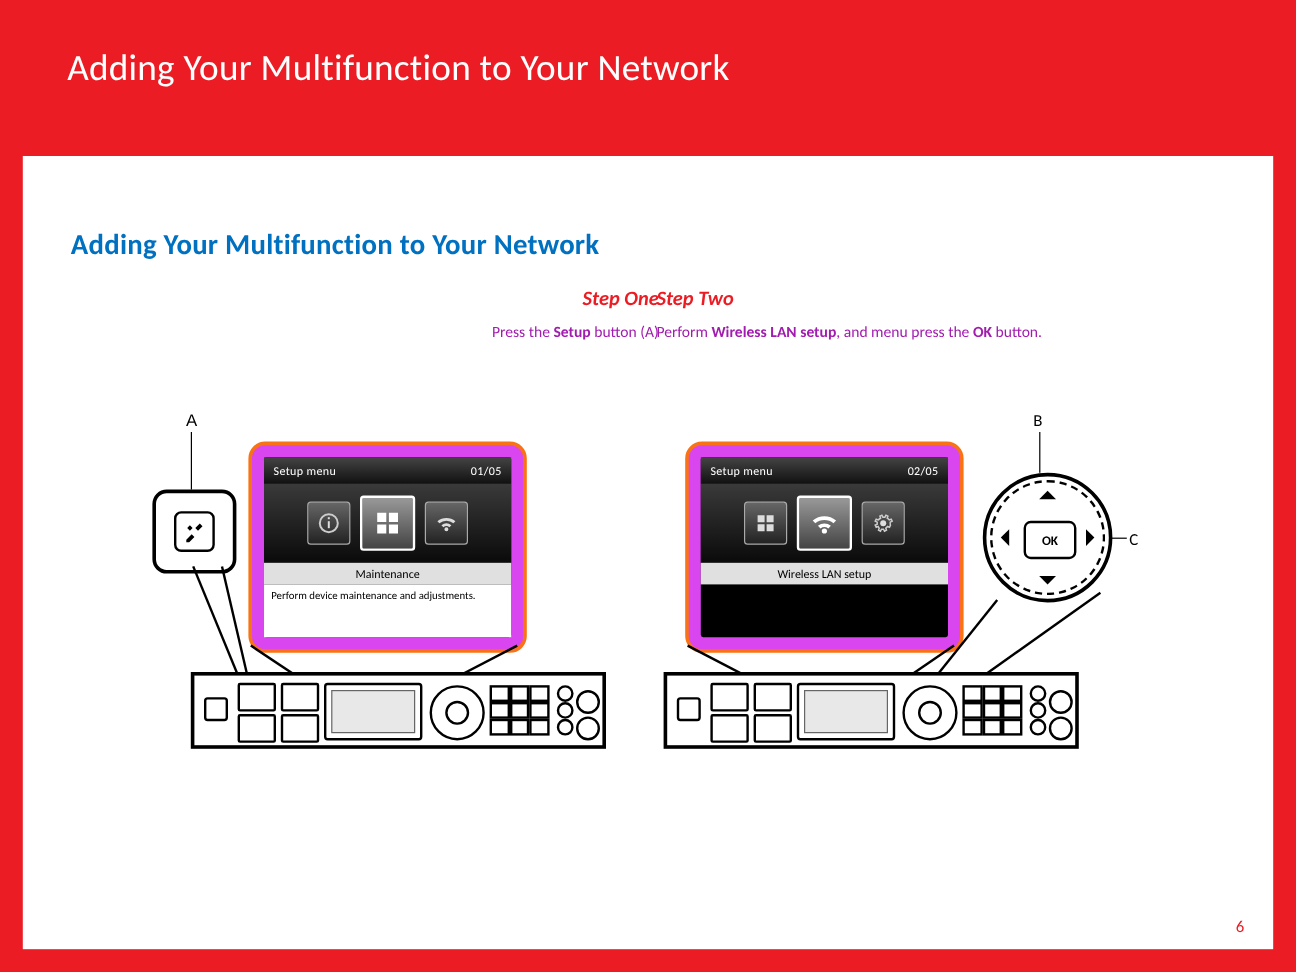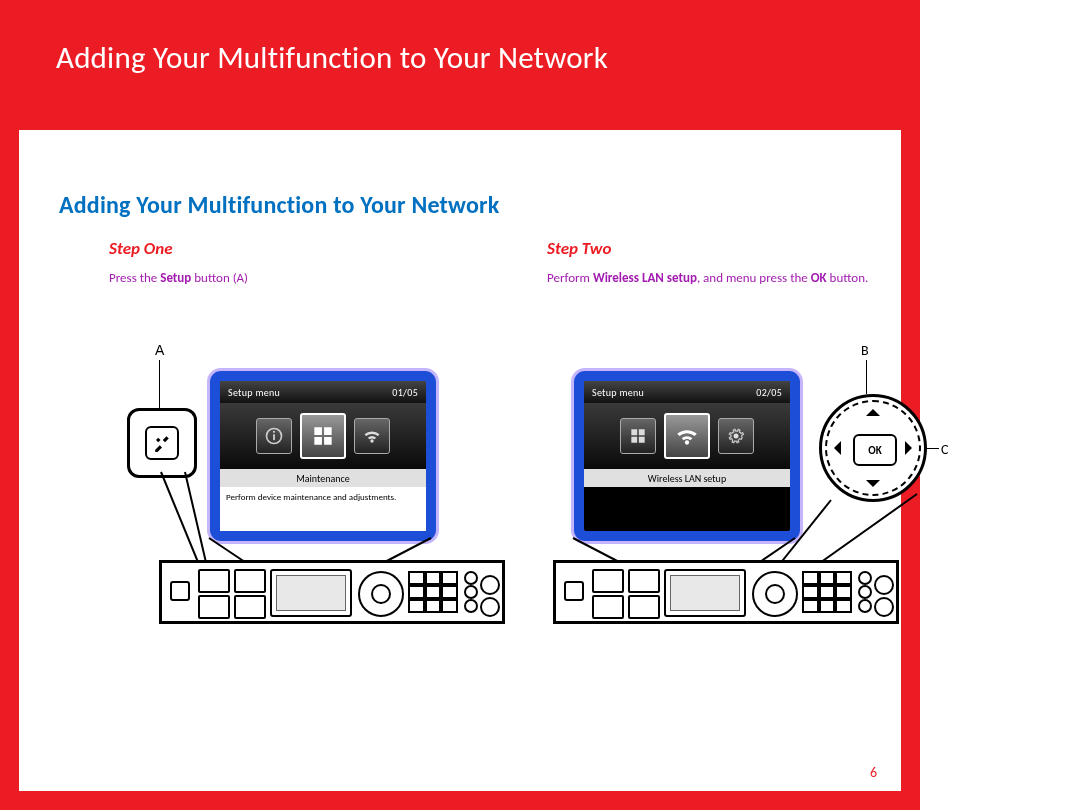--- a/index.html
+++ b/index.html
@@ -1,22 +1,22 @@
 <!DOCTYPE html>
 <html><head>
 <meta charset="utf-8">
 <style>
   html,body{margin:0;padding:0;font-family:"Segoe UI",Calibri,Arial,sans-serif;background:#fff;}
-  .page{width:920px;height:810px;position:relative;background:#EC1C24;box-sizing:border-box;}
+  .page{width:1080px;height:810px;position:relative;background:#EC1C24;box-sizing:border-box;}
   .header{position:absolute;left:0;top:0;width:100%;height:130px;background:#EC1C24;}
   .header-title{color:#fff;font-size:31px;font-weight:400;position:absolute;left:56px;top:38px;letter-spacing:.2px;}
   .sheet{position:absolute;left:19px;top:130px;right:19px;bottom:19px;background:#fff;box-sizing:border-box;}
   .subheading{color:#0070C0;font-size:24px;font-weight:bold;position:absolute;left:40px;top:60px;letter-spacing:.2px;}
   .step{position:absolute;top:108px;width:440px;}
-  .step.one{left:90px;}
+  .step.one{left:90px;text-align:right;}
   .step.two{left:528px;}
   .step-title{color:#EC1C24;font-weight:bold;font-style:italic;font-size:17px;margin-bottom:10px;}
   .step-body{font-size:13px;color:#a21caf;line-height:1.35;}
   .step-body b{font-weight:bold;}
 
   .illus{position:absolute;top:238px;}
   .illus.one{left:128px;}
   .illus.two{left:544px;}
 
   
@@ -33,21 +33,21 @@
   .panel .col .d{width:10px;height:10px;border:2px solid #000;border-radius:50%;}
   .panel .bigcirc{position:absolute;left:318px;top:12px;width:16px;height:16px;border:2px solid #000;border-radius:50%;}
   .panel .bigcirc2{position:absolute;left:318px;top:34px;width:16px;height:16px;border:2px solid #000;border-radius:50%;}
   .panel .grp{position:absolute;left:36px;top:6px;width:66px;height:46px;}
   .panel .grp .r1{position:absolute;left:0;top:0;width:28px;height:20px;border:2px solid #000;border-radius:2px;}
   .panel .grp .r2{position:absolute;left:36px;top:0;width:28px;height:20px;border:2px solid #000;border-radius:2px;}
   .panel .grp .r3{position:absolute;left:0;top:26px;width:28px;height:20px;border:2px solid #000;border-radius:2px;}
   .panel .grp .r4{position:absolute;left:36px;top:26px;width:28px;height:20px;border:2px solid #000;border-radius:2px;}
 
   
-  .callout-frame{position:absolute;left:60px;top:0;width:226px;height:170px;border:3px solid #c4b5fd;border-radius:14px;background:#1d4ed8;}
+  .callout-frame{position:absolute;left:60px;top:0;width:226px;height:170px;border:3px solid #f97316;border-radius:14px;background:#d946ef;}
   .lcd-big{position:absolute;left:10px;top:10px;right:10px;bottom:10px;background:#000;border-radius:2px;color:#fff;}
   .lcd-big .bar{position:absolute;left:0;top:0;right:0;height:22px;background:linear-gradient(#444,#111);font-size:10px;display:flex;align-items:center;justify-content:space-between;padding:0 8px;letter-spacing:.3px;}
   .lcd-big .iconrow{position:absolute;left:0;top:22px;right:0;height:66px;background:linear-gradient(#3a3a3a,#0a0a0a);display:flex;align-items:center;justify-content:center;gap:8px;}
   .lcd-big .iconrow .tile{width:34px;height:34px;border:1px solid #aaa;border-radius:3px;background:linear-gradient(#666,#222);display:flex;align-items:center;justify-content:center;}
   .lcd-big .iconrow .tile svg{width:20px;height:20px;fill:#ddd;}
   .lcd-big .iconrow .tile.sel{width:42px;height:42px;border:2px solid #fff;background:linear-gradient(#999,#444);}
   .lcd-big .iconrow .tile.sel svg{width:26px;height:26px;fill:#fff;}
   .lcd-big .label{position:absolute;left:0;right:0;top:88px;height:18px;background:#e0e0e0;color:#000;font-size:10px;display:flex;align-items:center;justify-content:center;font-weight:500;}
   .lcd-big .desc{position:absolute;left:0;right:0;top:106px;bottom:0;background:#fff;color:#000;font-size:9px;padding:4px 6px;line-height:1.25;}
 

